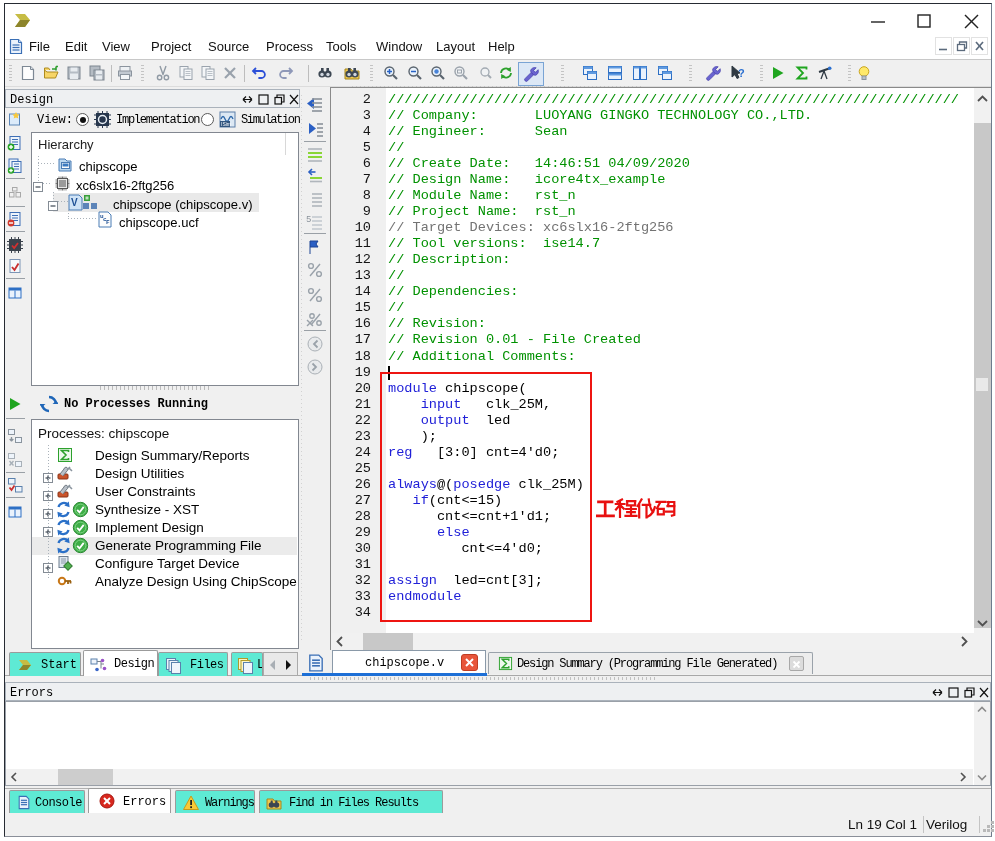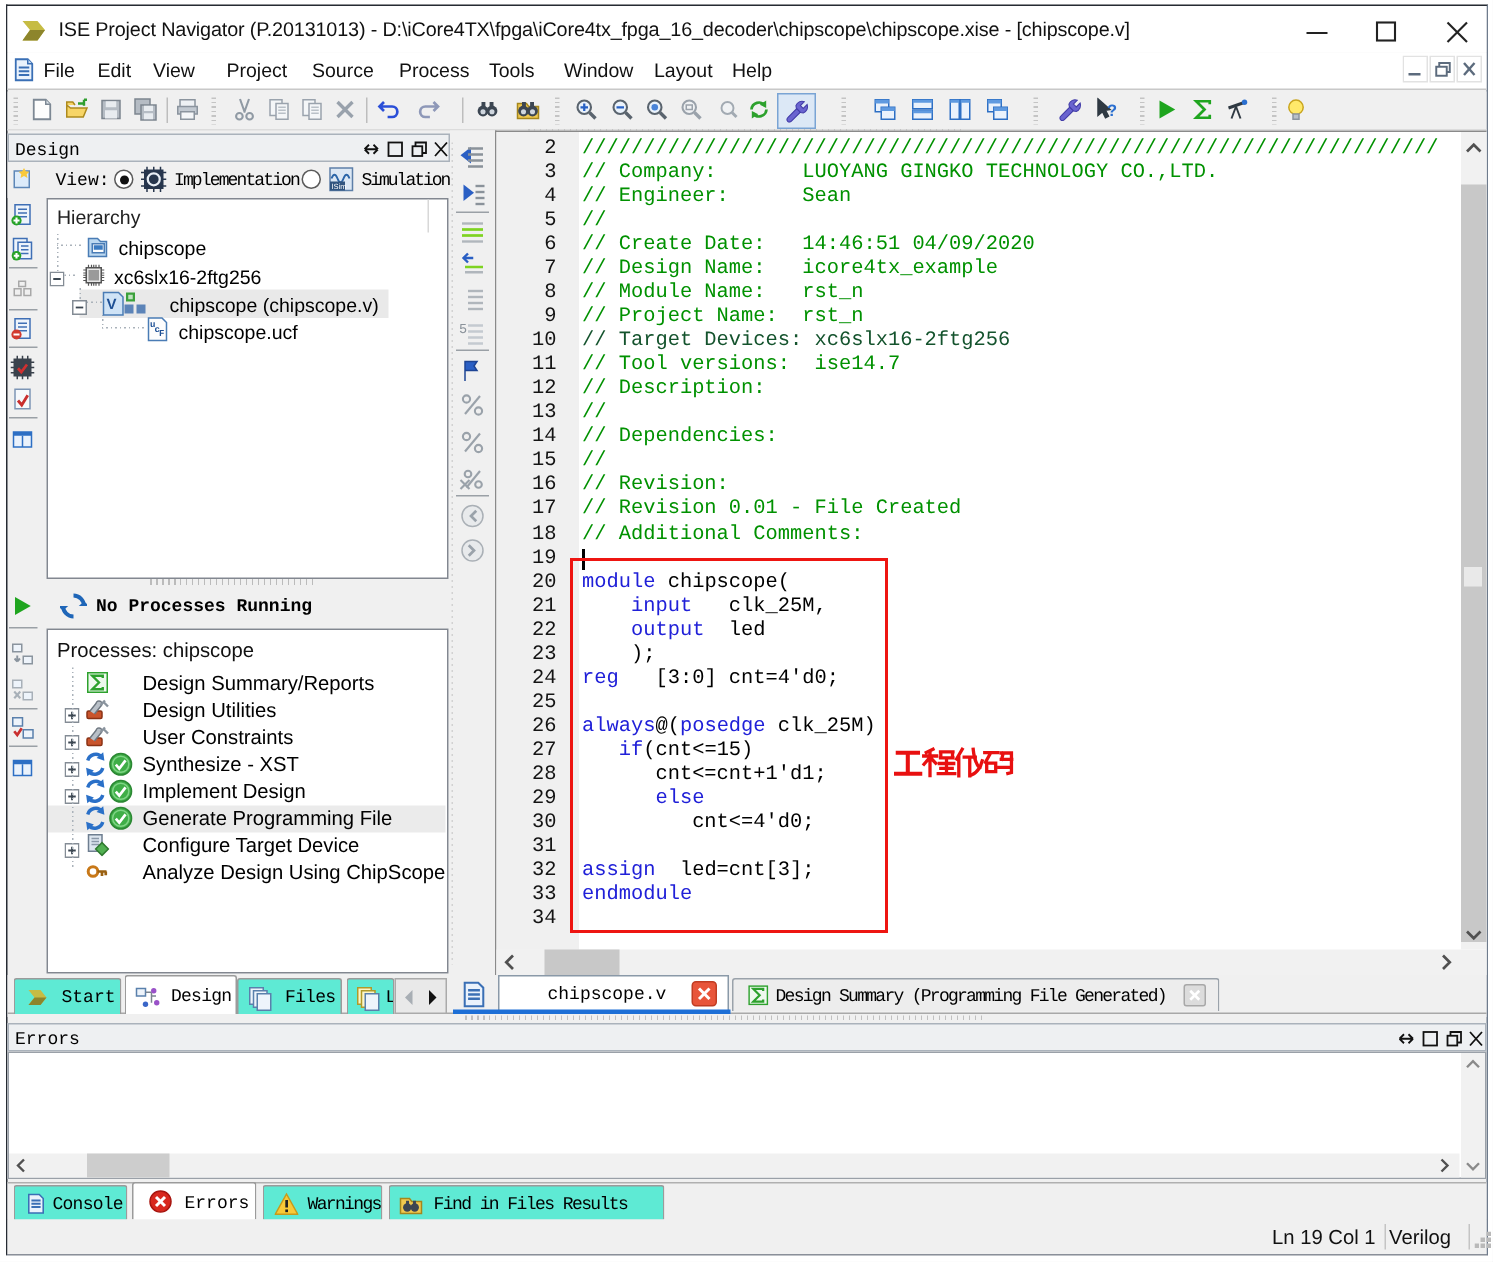--- a/index.html
+++ b/index.html
@@ -13,21 +13,20 @@
 </style>
 </head>
 <body>
 <div class="win"></div>
 
 <div class="abs" style="left:5px;top:4px;width:986px;height:31px;background:#ffffff;">
   <svg class="abs" style="left:9px;top:7px;" width="22" height="19" viewBox="0 0 22 19">
     <polygon points="1,3 11,3 16,9 11,16 1,16 6,9" fill="#c6bc44"></polygon>
     <polygon points="1,16 6,9 16,9 11,16" fill="#8d852c"></polygon>
   </svg>
-  <div class="abs" style="left:34px;top:8px;font-size:13.2px;letter-spacing:-0.1px;color:#111;">ISE Project Navigator (P.20131013) - D:\iCore4TX\fpga\iCore4tx_fpga_16_decoder\chipscope\chipscope.xise - [chipscope.v]</div>
 
   <svg class="abs" style="left:852px;top:6px;" width="130" height="22" viewBox="0 0 130 22">
     <line x1="14" y1="12" x2="28" y2="12" stroke="#222" stroke-width="1.4"></line>
     <rect x="61" y="5" width="12" height="12" fill="none" stroke="#222" stroke-width="1.4"></rect>
     <line x1="108" y1="5" x2="121" y2="18" stroke="#222" stroke-width="1.4"></line>
     <line x1="121" y1="5" x2="108" y2="18" stroke="#222" stroke-width="1.4"></line>
   </svg>
 </div>
 
 <div class="abs" style="left:5px;top:35px;width:986px;height:25px;background:#ffffff;border-bottom:1px solid #c8c8c8;">
@@ -468,21 +467,21 @@
 34
 </pre>
   <pre id="code" class="mono abs" style="left:57px;top:4px;font-size:13.6px;line-height:16.03px;color:#000;"><span style="color:#009100">//////////////////////////////////////////////////////////////////////</span>
 <span style="color:#009100">// Company:       LUOYANG GINGKO TECHNOLOGY CO.,LTD.</span>
 <span style="color:#009100">// Engineer:      Sean</span>
 <span style="color:#009100">//</span>
 <span style="color:#009100">// Create Date:   14:46:51 04/09/2020</span>
 <span style="color:#009100">// Design Name:   icore4tx_example</span>
 <span style="color:#009100">// Module Name:   rst_n</span>
 <span style="color:#009100">// Project Name:  rst_n</span>
-<span style="color:#14532d">// Target Devices: xc6slx16-2ftg256</span>
+<span style="color:#737373">// Target Devices: xc6slx16-2ftg256</span>
 <span style="color:#009100">// Tool versions:  ise14.7</span>
 <span style="color:#009100">// Description:</span>
 <span style="color:#009100">//</span>
 <span style="color:#009100">// Dependencies:</span>
 <span style="color:#009100">//</span>
 <span style="color:#009100">// Revision:</span>
 <span style="color:#009100">// Revision 0.01 - File Created</span>
 <span style="color:#009100">// Additional Comments:</span>
 
 <span style="color:#2020d8">module</span> chipscope(

